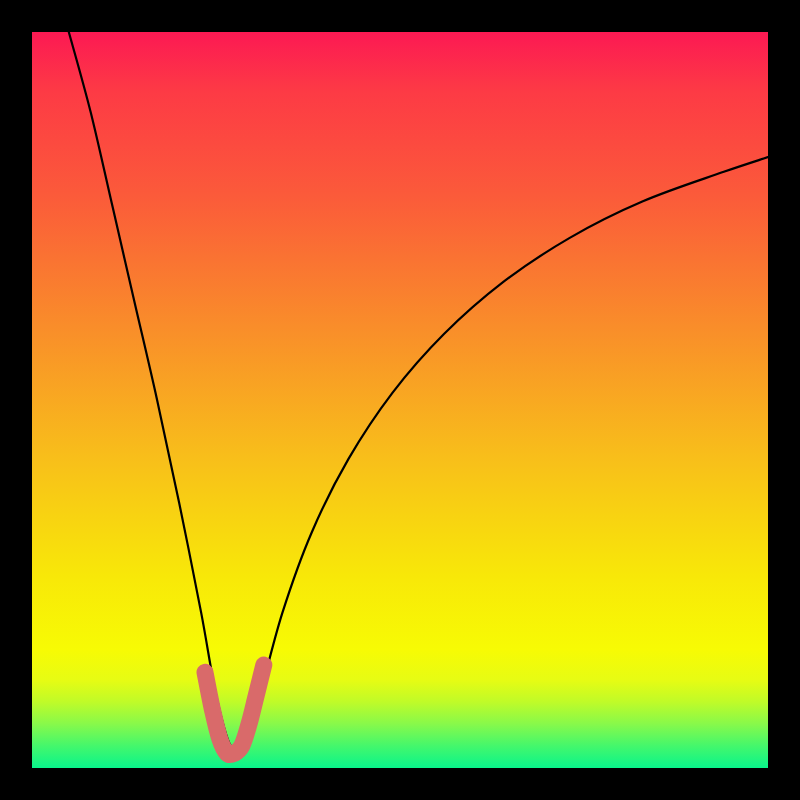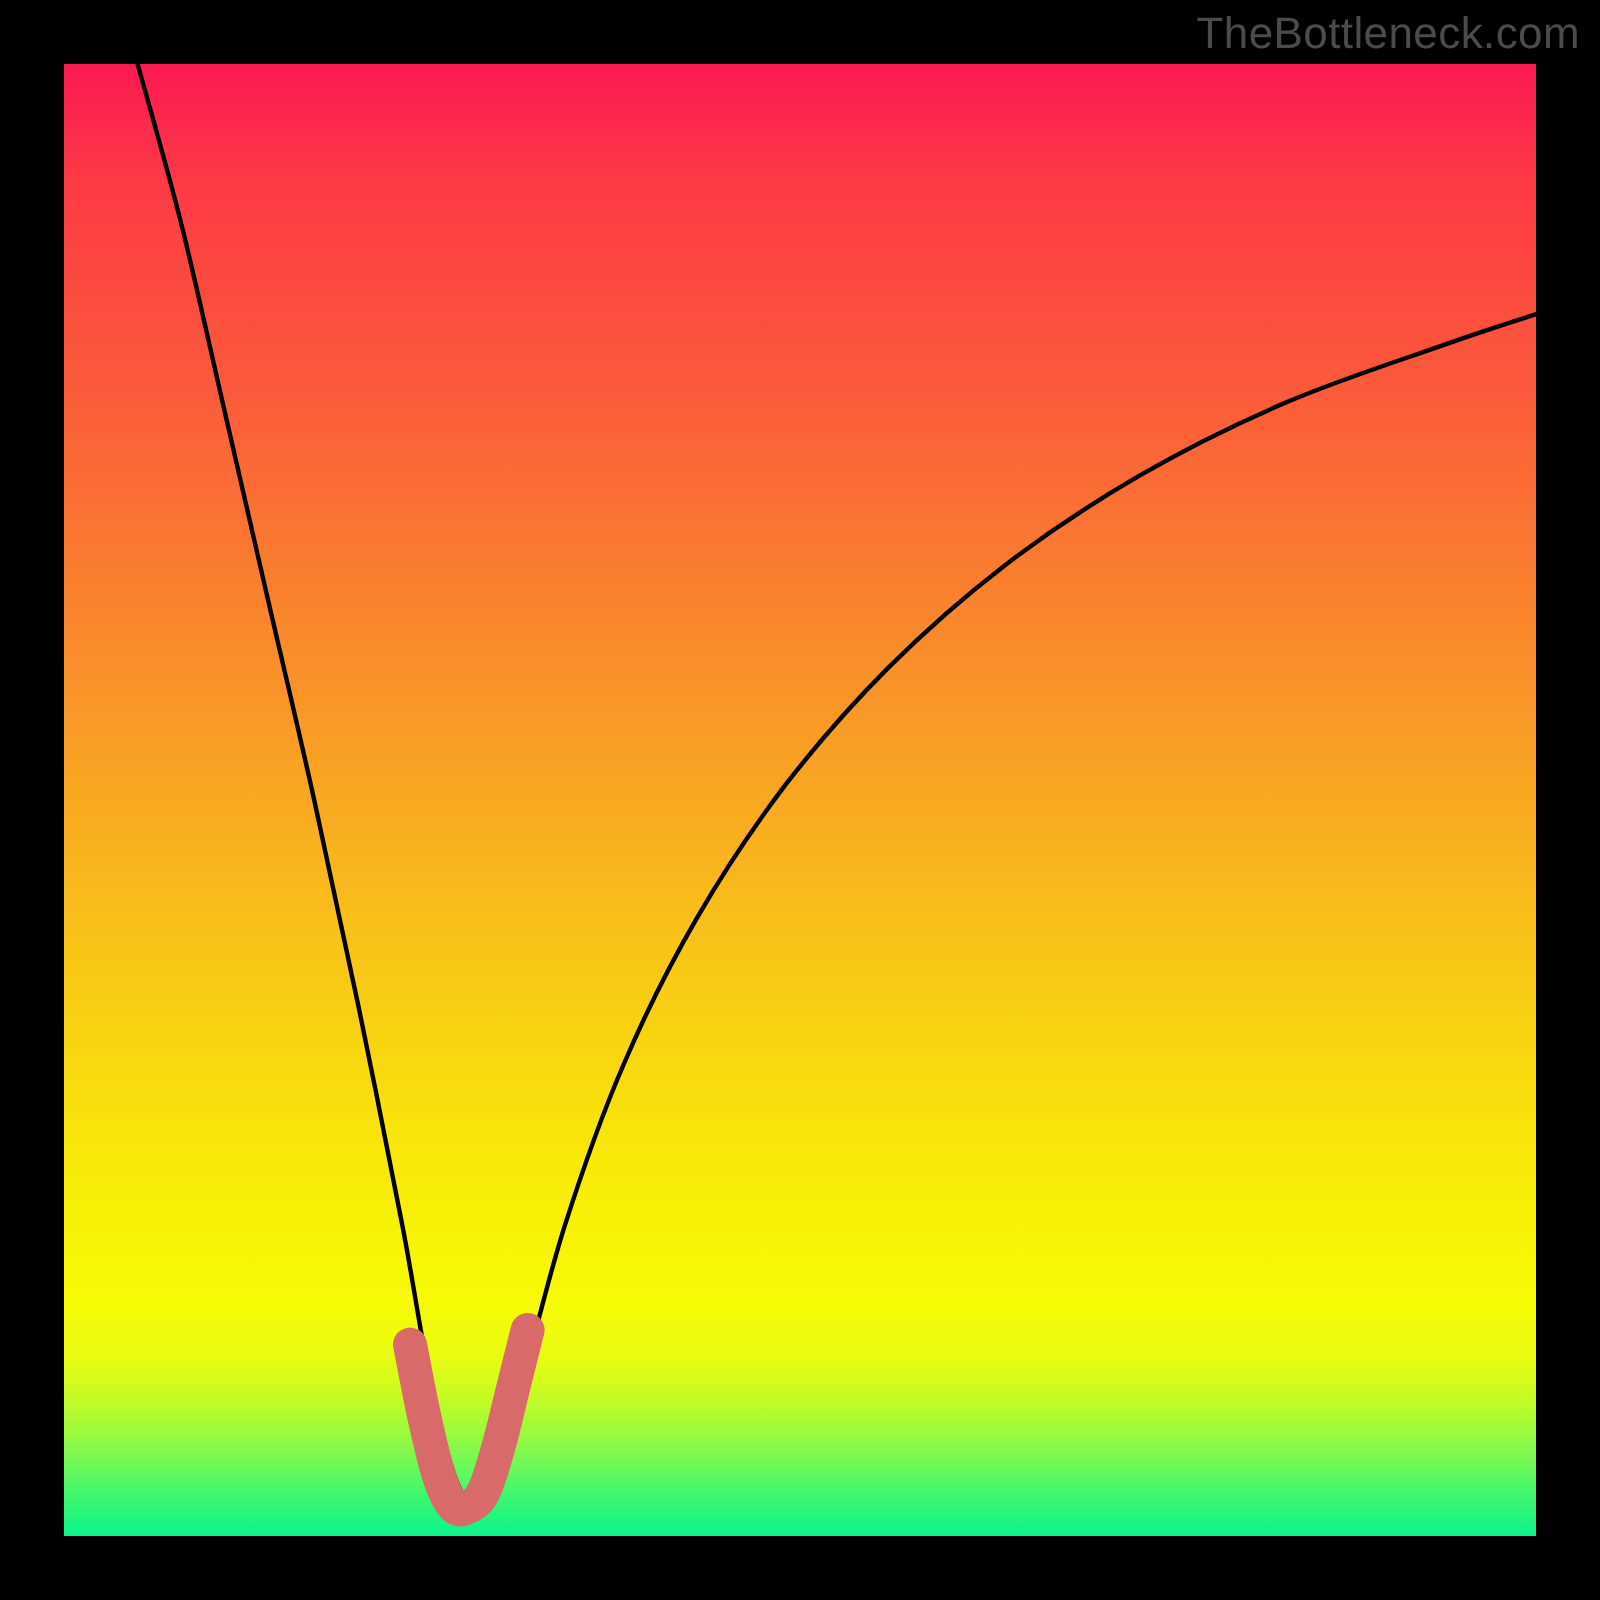--- a/index.html
+++ b/index.html
@@ -66,21 +66,20 @@
     top: 0;
     width: 100%;
     height: 100%;
   }
 </style>
 </head>
 <body>
 
 <div class="frame">
 
-  <div class="attribution">TheBottleneck.com</div>
 
   <div class="plot">
     <div class="gradient-bg"></div>
 
     <svg class="curve" viewBox="0 0 736 736" preserveAspectRatio="none">
       <path fill="none" stroke="#000" stroke-width="2.2" stroke-linecap="round" stroke-linejoin="round" d="M 36.8 0.0 C 40.5 13.5, 51.5 51.5, 58.9 81.0 C 66.2 110.4, 73.6 144.7, 81.0 176.6 C 88.3 208.5, 95.7 240.4, 103.0 272.3 C 110.4 304.2, 117.8 334.9, 125.1 368.0 C 132.5 401.1, 139.8 435.5, 147.2 471.0 C 154.6 506.6, 163.1 549.5, 169.3 581.4 C 175.4 613.3, 179.1 640.3, 184.0 662.4 C 188.9 684.5, 193.8 705.3, 198.7 713.9 C 203.6 722.5, 208.5 722.5, 213.4 713.9 C 218.3 705.3, 222.0 684.5, 228.2 662.4 C 234.3 640.3, 241.7 608.4, 250.2 581.4 C 258.8 554.5, 268.6 526.2, 279.7 500.5 C 290.7 474.7, 303.0 450.2, 316.5 426.9 C 330.0 403.6, 344.7 381.5, 360.6 360.6 C 376.6 339.8, 393.8 320.2, 412.2 301.8 C 430.6 283.4, 450.2 266.2, 471.0 250.2 C 491.9 234.3, 514.0 219.6, 537.3 206.1 C 560.6 192.6, 585.1 180.3, 610.9 169.3 C 636.6 158.2, 671.0 147.2, 691.8 139.8 C 712.7 132.5, 728.6 127.6, 736.0 125.1"></path>
       <path fill="none" stroke="#d96a6a" stroke-width="17" stroke-linecap="round" stroke-linejoin="round" d="M 173.0 640.3 C 174.2 646.5, 177.9 666.1, 180.3 677.1 C 182.8 688.2, 185.2 699.2, 187.7 706.6 C 190.1 713.9, 192.6 718.8, 195.0 721.3 C 197.5 723.7, 199.9 722.5, 202.4 721.3 C 204.9 720.1, 207.3 718.8, 209.8 713.9 C 212.2 709.0, 214.7 700.4, 217.1 691.8 C 219.6 683.3, 222.0 672.2, 224.5 662.4 C 226.9 652.6, 230.6 637.9, 231.8 633.0"></path>
     </svg>
   </div>
 

